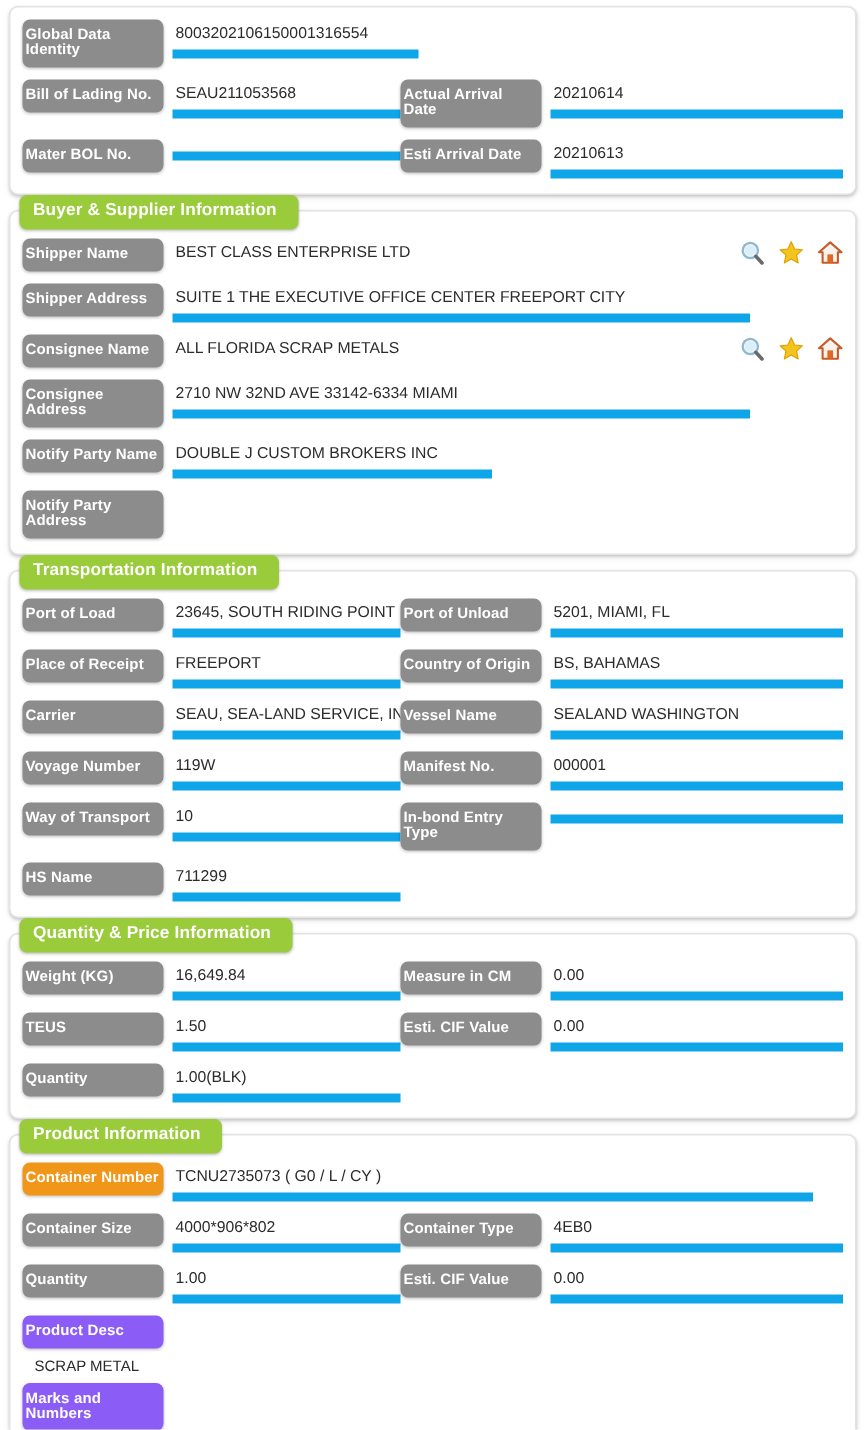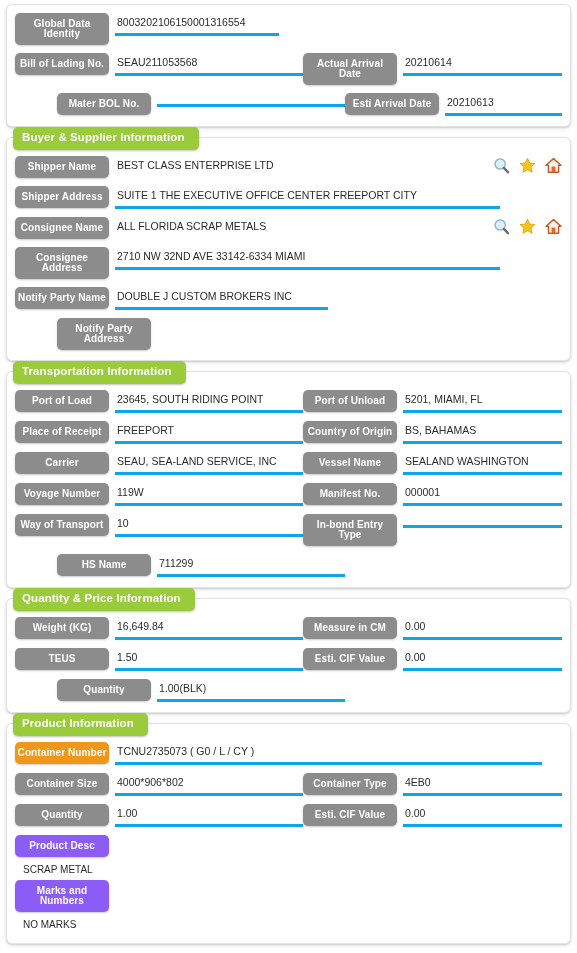--- a/index.html
+++ b/index.html
@@ -61,55 +61,54 @@
   .panel.has-tab .panel-body {
     padding-top: 18px;
   }
 
   
   .row {
     display: flex;
     align-items: flex-start;
     margin-bottom: 8px;
   }
-  .row:last-child { margin-bottom: 2px; margin-left: 42px; }
+  .row:last-child { margin-bottom: 2px; }
 
   .field {
     display: flex;
     align-items: flex-start;
     flex: 0 0 auto;
   }
   .field.wide { flex: 1 1 auto; }
-  .field.half-left { width: 288px; }
+  .field.half-left { width: 252px; }
   .field.half-right { flex: 1 1 auto; }
 
   .lbl {
     flex: 0 0 auto;
     width: 94px;
     background: #8C8C8C;
     color: #ffffff;
     font-size: 10px;
     font-weight: bold;
-    text-align: center;
     padding: 6px 2px 6px 2px;
     border-radius: 5px;
     line-height: 1;
     box-sizing: border-box;
     box-shadow: 0 1px 2px rgba(0,0,0,0.22);
     letter-spacing: 0.1px;
   }
   .lbl.green { background: #8b5cf6; }
   .lbl.orange { background: #F0971A; }
 
   .val {
     flex: 1 1 auto;
     min-width: 0;
     font-size: 10.5px;
     color: #2b2b2b;
-    border-bottom: 3px solid #0ea5e9;
+    border-bottom: 6px solid #0ea5e9;
     margin-left: 6px;
     padding: 3px 2px 4px 2px;
     min-height: 14px;
     line-height: 13px;
     box-sizing: border-box;
     white-space: nowrap;
     overflow: hidden;
   }
   .val.noline { border-bottom: none; }
 

